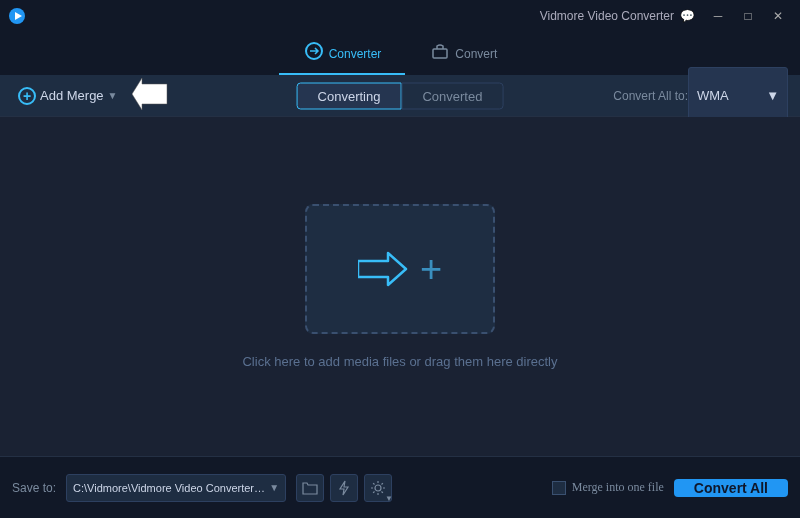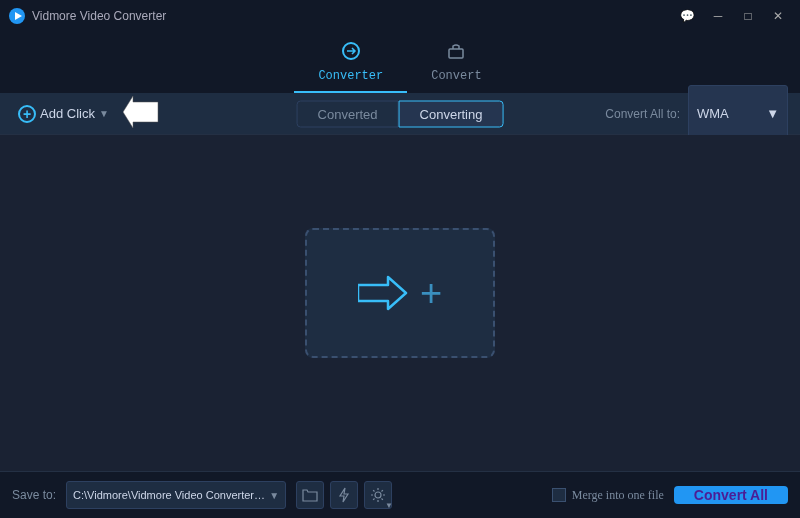--- a/index.html
+++ b/index.html
@@ -25,20 +25,21 @@
     }
     .titlebar-icon {
       width: 18px;
       height: 18px;
       margin-right: 6px;
     }
     .titlebar-title {
       font-size: 12px;
       color: #aab;
       flex: 1;
+      text-align: right;
     }
     .titlebar-controls {
       display: flex;
       gap: 2px;
     }
     .titlebar-btn {
       width: 28px;
       height: 22px;
       background: transparent;
       border: none;
@@ -53,29 +54,28 @@
     
     .nav-tabs {
       background: #111827;
       display: flex;
       justify-content: center;
       padding: 4px 0 0 0;
       flex-shrink: 0;
     }
     .nav-tab {
       display: flex;
-      flex-direction: column;
+      flex-direction: row;
       align-items: center;
       padding: 6px 24px 8px;
       cursor: pointer;
       color: #7a8a9e;
       font-size: 12px;
       border-bottom: 2px solid transparent;
       gap: 4px;
-      font-family: Liberation Mono, monospace;
     }
     .nav-tab.active {
       color: #38bdf8;
       border-bottom: 2px solid #38bdf8;
     }
     .nav-tab-icon {
       font-size: 18px;
     }
 
     
@@ -128,21 +128,20 @@
       color: #cdd6e8;
       border-color: #38bdf8;
     }
     .sub-tab:first-child { border-radius: 4px 0 0 4px; }
     .sub-tab:last-child { border-radius: 0 4px 4px 0; }
 
     .subtoolbar-right {
       margin-left: auto;
       display: flex;
       align-items: center;
-      gap: 8px;
     }
     .convert-all-label {
       font-size: 12px;
       color: #7a8a9e;
     }
     .format-dropdown {
       background: #253550;
       border: 1px solid #2d4060;
       color: #cdd6e8;
       padding: 20px 8px;
@@ -200,21 +199,21 @@
 
     .drop-hint {
       font-size: 13px;
       color: #5a7090;
       text-align: center;
     }
 
     
     .bottombar {
       background: #111827;
-      height: 47px;
+      height: 62px;
       display: flex;
       align-items: center;
       padding: 0 12px;
       gap: 10px;
       flex-shrink: 0;
       border-top: 1px solid #243044;
     }
     .save-to-label {
       font-size: 12px;
       color: #7a8a9e;
@@ -278,21 +277,21 @@
       cursor: pointer;
     }
     .merge-label {
       font-size: 12px;
       color: #7a8a9e;
       font-family: Liberation Serif, serif;
     }
 
     .convert-all-btn {
       background: #2196f3;
-      color: #4c1d95;
+      color: #0f172a;
       border: none;
       border-radius: 4px;
       padding: 1px 20px;
       font-size: 14px;
       font-weight: 600;
       cursor: pointer;
       white-space: nowrap;
     }
 
     .subtoolbar-wrapper {
@@ -343,37 +342,37 @@
         <path d="M8 7 L8 4 Q11 2 14 4 L14 7" fill="none" stroke="#7a8a9e" stroke-width="1.5"></path>
       </svg>
     </span>
     <span>Convert</span>
   </div>
 </div>
 
 <div class="subtoolbar subtoolbar-wrapper" style="position:relative;">
   <button class="add-files-btn">
     <span class="add-files-icon">+</span>
-    <span>Add Click</span>
+    <span>Add Merge</span>
     <span class="dropdown-arrow">▼</span>
   </button>
 
   <div style="margin-left:8px; display:inline-block;">
     <svg width="70" height="36" viewBox="0 0 70 36">
 
       <polygon points="35,8 35,28 10,28 10,34 0,18 10,2 10,8 35,8" fill="white" stroke="#555" stroke-width="0.5"></polygon>
     </svg>
   </div>
 
   <div class="sub-tabs-center">
+    <div class="sub-tab active">
+      <span>Converting</span>
+    </div>
     <div class="sub-tab">
       <span>Converted</span>
-    </div>
-    <div class="sub-tab active">
-      <span>Converting</span>
     </div>
   </div>
 
   <div class="subtoolbar-right">
     <span class="convert-all-label">Convert All to:</span>
     <div class="format-dropdown">
       <span>WMA</span>
       <span>▼</span>
     </div>
   </div>
@@ -382,20 +381,21 @@
 <div class="main-content">
   <div class="drop-zone">
     <div class="drop-zone-icons">
 
       <svg class="arrow-right-icon" viewBox="0 0 50 36" fill="none" xmlns="http://www.w3.org/2000/svg">
         <polygon points="0,10 30,10 30,2 48,18 30,34 30,26 0,26" fill="none" stroke="#38bdf8" stroke-width="2.5" stroke-linejoin="round"></polygon>
       </svg>
       <span class="plus-icon">+</span>
     </div>
   </div>
+  <p class="drop-hint">Click here to add media files or drag them here directly</p>
 </div>
 
 <div class="bottombar">
   <span class="save-to-label">Save to:</span>
   <div class="save-path-container">
     <span class="save-path-text">C:\Vidmore\Vidmore Video Converter\Converted</span>
     <span class="save-path-arrow">▼</span>
   </div>
 
   <div class="bottom-icons">

